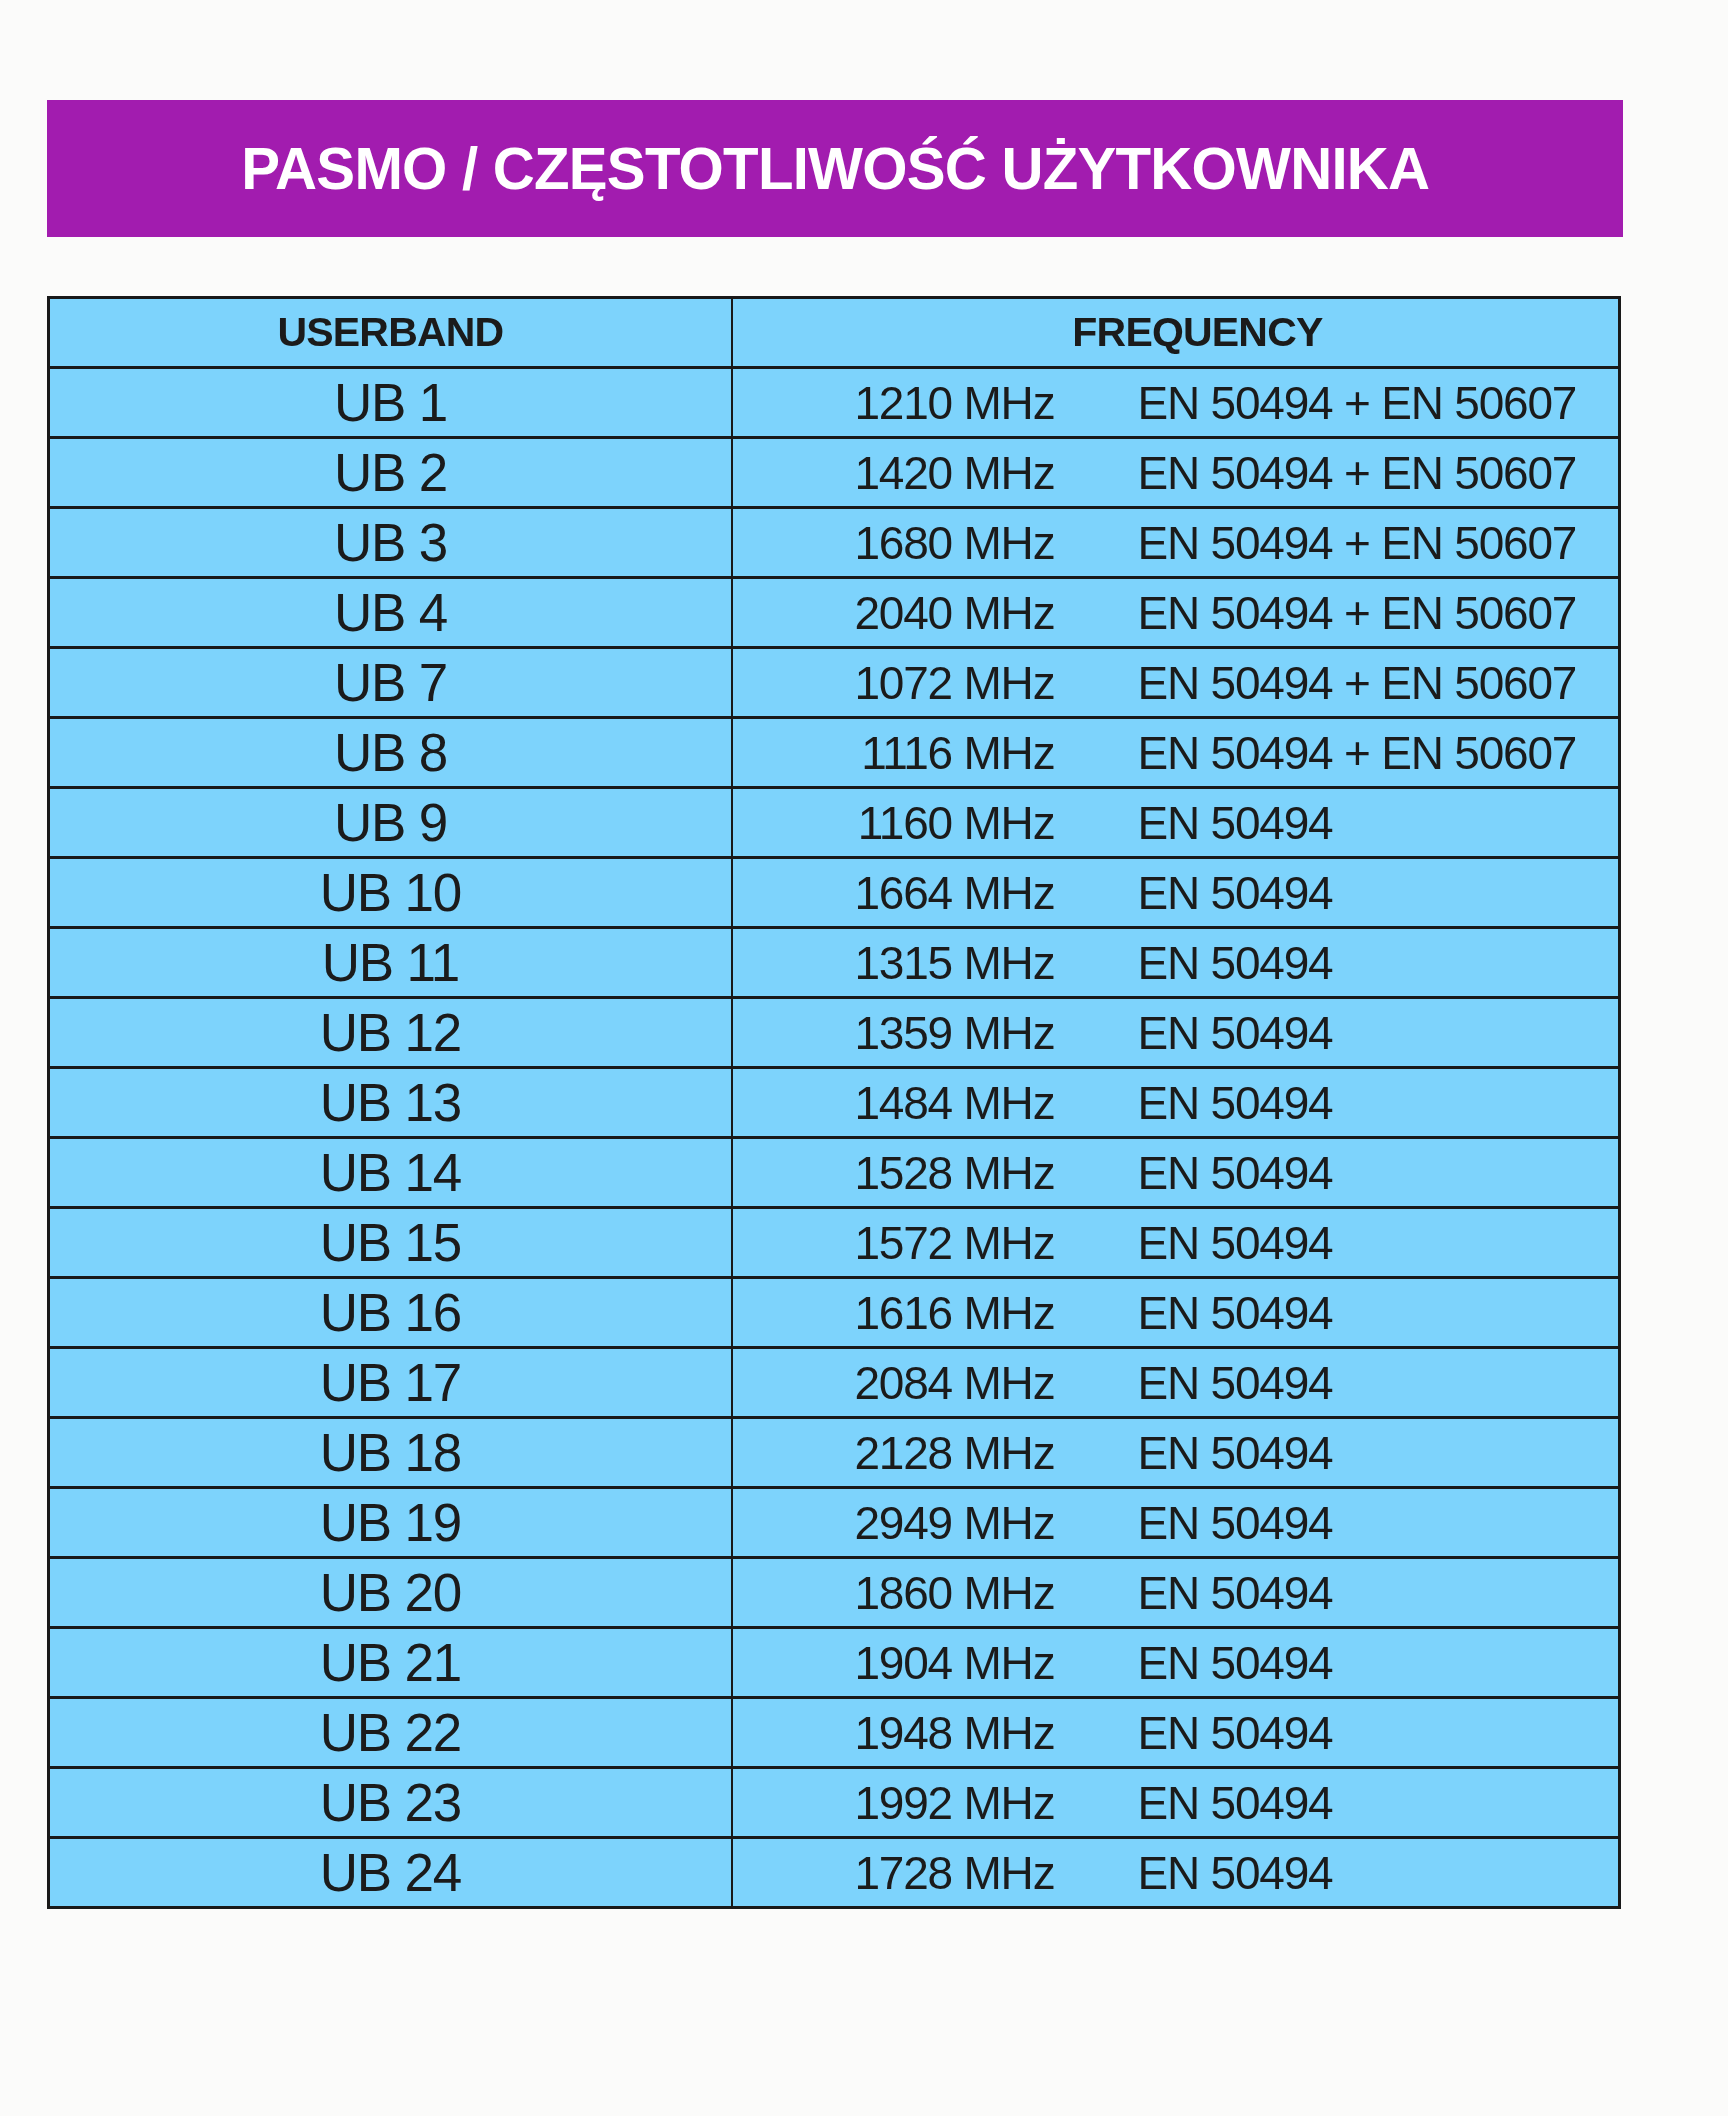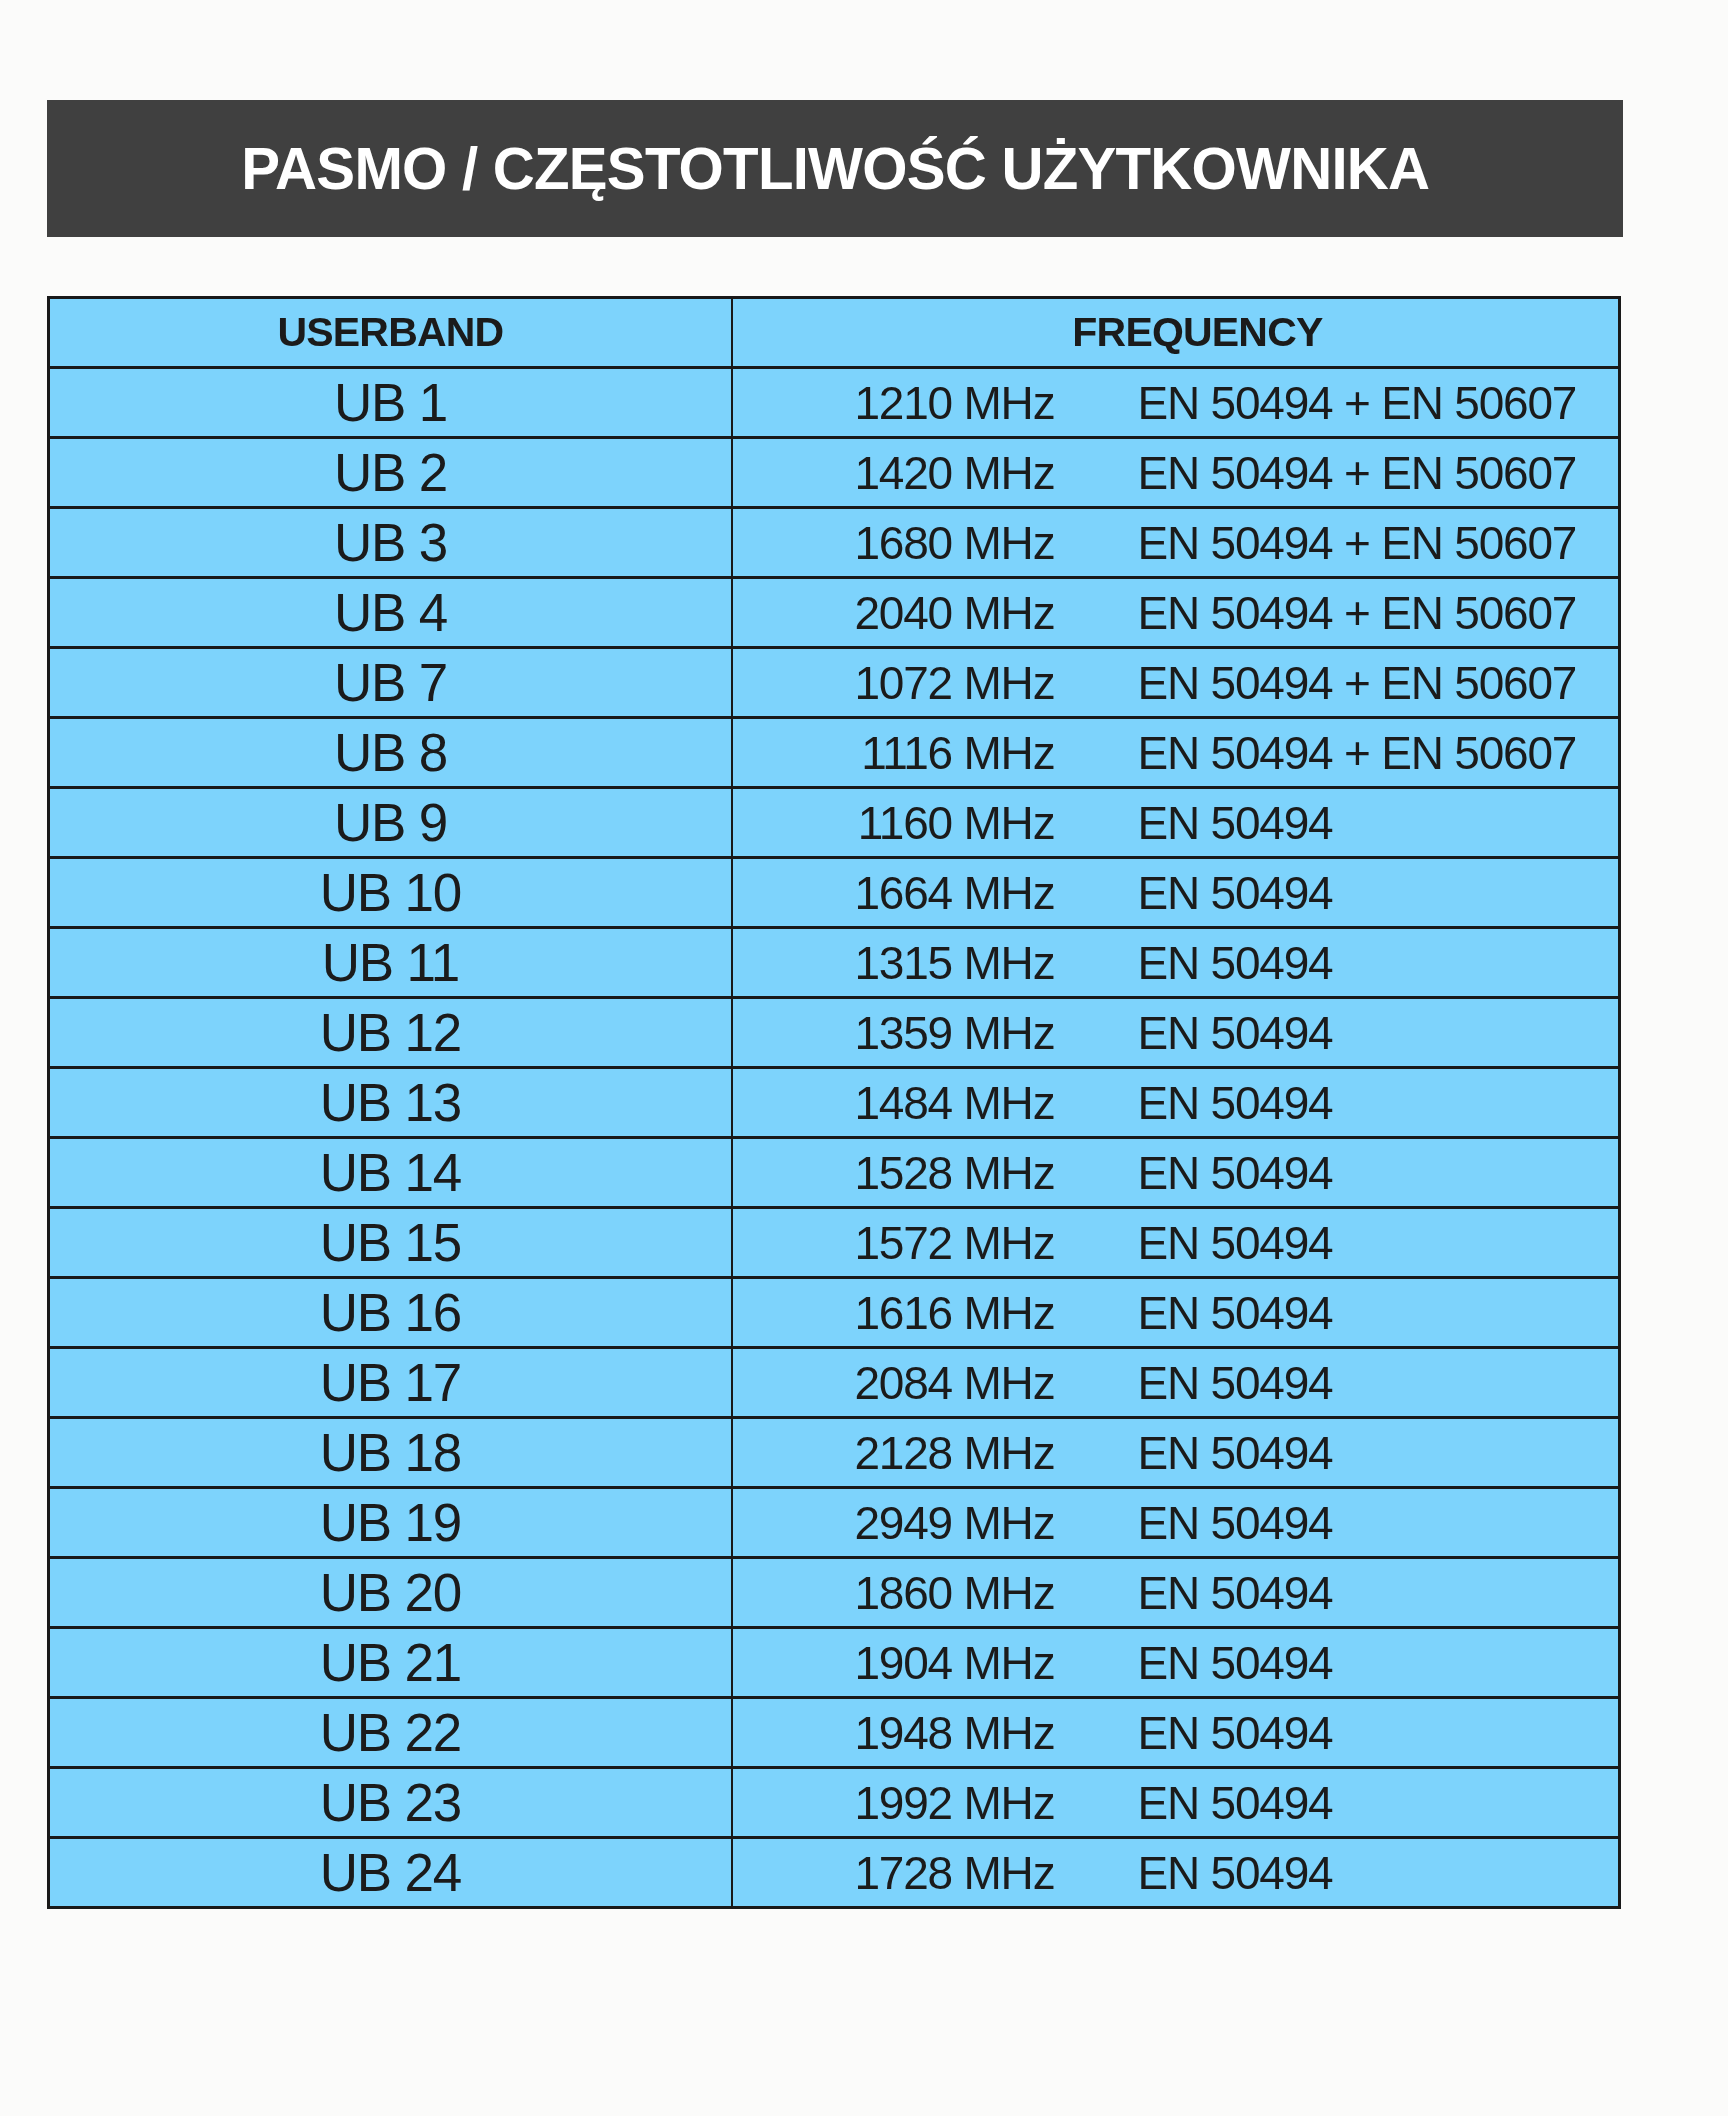--- a/index.html
+++ b/index.html
@@ -89,21 +89,21 @@
   .standard-value {
     flex: 1 1 auto;
     text-align: left;
     padding-left: 83px;
     white-space: nowrap;
   }
 </style>
 </head>
 <body>
 
-<div class="banner" style="background: #404040;">
+<div class="banner" style="background: #a21caf;">
   <div class="banner-title" style="color: rgb(255, 255, 255);">PASMO / CZĘSTOTLIWOŚĆ UŻYTKOWNIKA</div>
 </div>
 
 <table class="band-table">
   <colgroup>
       <col class="c1">
       <col class="c2">
     </colgroup>
   <thead>
     <tr>

